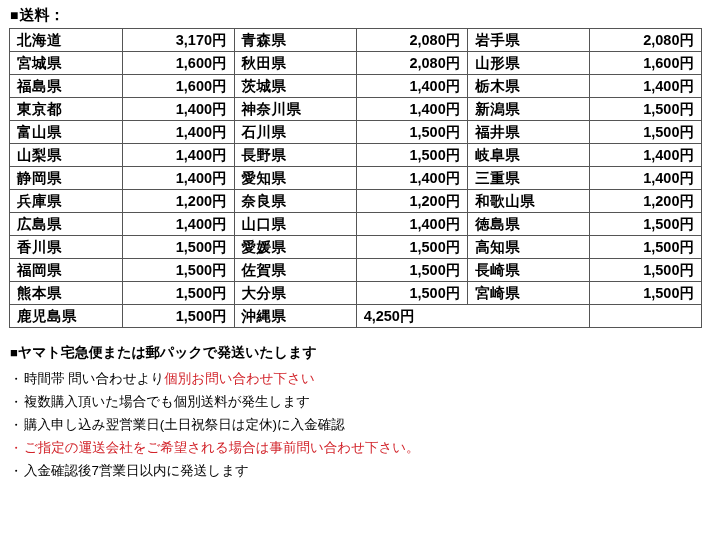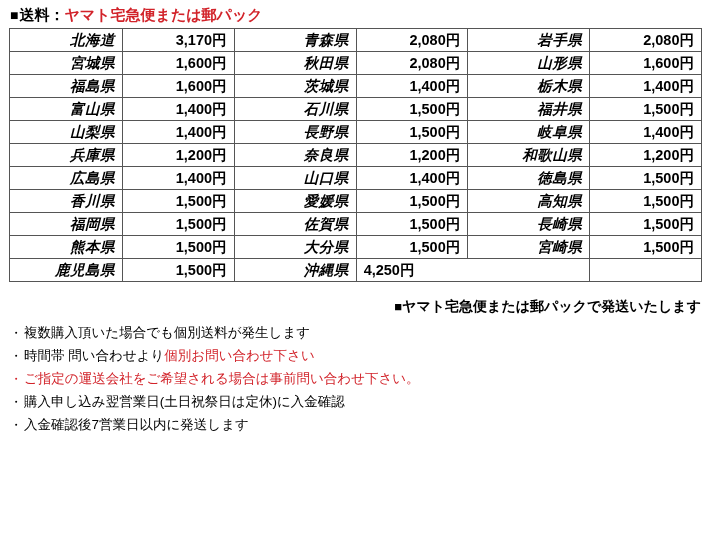--- a/index.html
+++ b/index.html
@@ -57,24 +57,23 @@
   table.fee-table td {
     border: 1px solid #555555;
     height: 23px;
     font-size: 14.5px;
     padding: 0 7px;
     box-sizing: border-box;
     white-space: nowrap;
     overflow: hidden;
   }
   td.pref {
-    text-align: right;
+    text-align: left;
     font-weight: bold;
     letter-spacing: 0.5px;
-    font-style: italic;
   }
   td.fee {
     text-align: right;
     font-weight: bold;
   }
   td.empty {
     border: 1px solid #555555;
     background: #ffffff;
   }
   .c-pref { width: 86px; }
@@ -90,21 +89,20 @@
   
   .notes {
     margin: 14px 0 0 2px;
   }
   .note-head {
     font-size: 14px;
     font-weight: bold;
     line-height: 20px;
     margin-bottom: 5px;
     white-space: nowrap;
-    text-align: right;
   }
   .note-head .marker {
     font-size: 13px;
   }
   .note-line {
     font-size: 13.5px;
     line-height: 21px;
     white-space: nowrap;
     margin-bottom: 1px;
   }
@@ -117,21 +115,20 @@
 </style>
 </head>
 <body>
 
 <div class="page">
 
   <div class="header">
     <span class="marker">■</span>
       <span class="label">送料</span>
       <span class="colon">：</span>
-      <span class="carrier">ヤマト宅急便または郵パック</span>
   </div>
 
   <table class="fee-table">
     <colgroup>
       <col class="c-pref">
         <col class="c-fee">
       <col class="c-pref2">
         <col class="c-fee2">
       <col class="c-pref3">
         <col class="c-fee3">
@@ -155,33 +152,49 @@
       </tr>
       <tr>
         <td class="pref">福島県</td>
         <td class="fee">1,600円</td>
         <td class="pref">茨城県</td>
         <td class="fee">1,400円</td>
         <td class="pref">栃木県</td>
         <td class="fee">1,400円</td>
       </tr>
       <tr>
+        <td class="pref">東京都</td>
+        <td class="fee">1,400円</td>
+        <td class="pref">神奈川県</td>
+        <td class="fee">1,400円</td>
+        <td class="pref">新潟県</td>
+        <td class="fee">1,500円</td>
+      </tr>
+      <tr>
         <td class="pref">富山県</td>
         <td class="fee">1,400円</td>
         <td class="pref">石川県</td>
         <td class="fee">1,500円</td>
         <td class="pref">福井県</td>
         <td class="fee">1,500円</td>
       </tr>
       <tr>
         <td class="pref">山梨県</td>
         <td class="fee">1,400円</td>
         <td class="pref">長野県</td>
         <td class="fee">1,500円</td>
         <td class="pref">岐阜県</td>
+        <td class="fee">1,400円</td>
+      </tr>
+      <tr>
+        <td class="pref">静岡県</td>
+        <td class="fee">1,400円</td>
+        <td class="pref">愛知県</td>
+        <td class="fee">1,400円</td>
+        <td class="pref">三重県</td>
         <td class="fee">1,400円</td>
       </tr>
       <tr>
         <td class="pref">兵庫県</td>
         <td class="fee">1,200円</td>
         <td class="pref">奈良県</td>
         <td class="fee">1,200円</td>
         <td class="pref">和歌山県</td>
         <td class="fee">1,200円</td>
       </tr>
@@ -226,34 +239,34 @@
       </tr>
     </tbody>
   </table>
 
   <div class="notes">
     <div class="note-head">
       <span class="marker">■</span><span>ヤマト宅急便または郵パックで発送いたします</span>
     </div>
 
     <div class="note-line">
+      <span class="bullet">・</span><span class="black">時間帯 問い合わせより</span><span class="red">個別お問い合わせ下さい</span>
+    </div>
+
+    <div class="note-line">
       <span class="bullet">・</span><span class="black">複数購入頂いた場合でも個別送料が発生します</span>
     </div>
 
     <div class="note-line">
-      <span class="bullet">・</span><span class="black">時間帯 問い合わせより</span><span class="red">個別お問い合わせ下さい</span>
+      <span class="bullet">・</span><span class="black">購入申し込み翌営業日(土日祝祭日は定休)に入金確認</span>
     </div>
 
     <div class="note-line">
       <span class="bullet red">・</span><span class="red">ご指定の運送会社をご希望される場合は事前問い合わせ下さい。</span>
     </div>
 
     <div class="note-line">
-      <span class="bullet">・</span><span class="black">購入申し込み翌営業日(土日祝祭日は定休)に入金確認</span>
-    </div>
-
-    <div class="note-line">
       <span class="bullet">・</span><span class="black">入金確認後7営業日以内に発送します</span>
     </div>
 
   </div>
 
 </div>
 
 </body></html>

